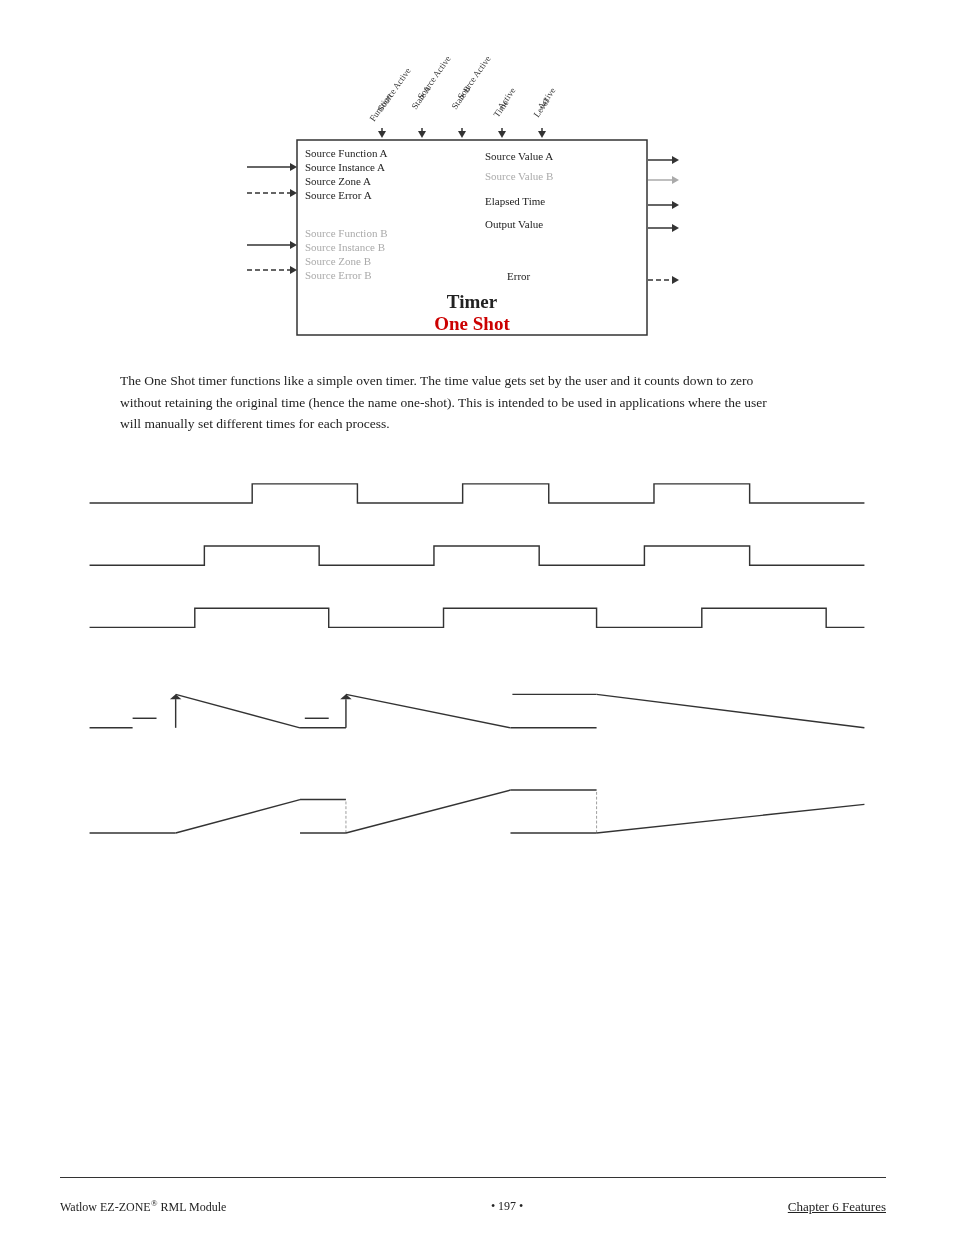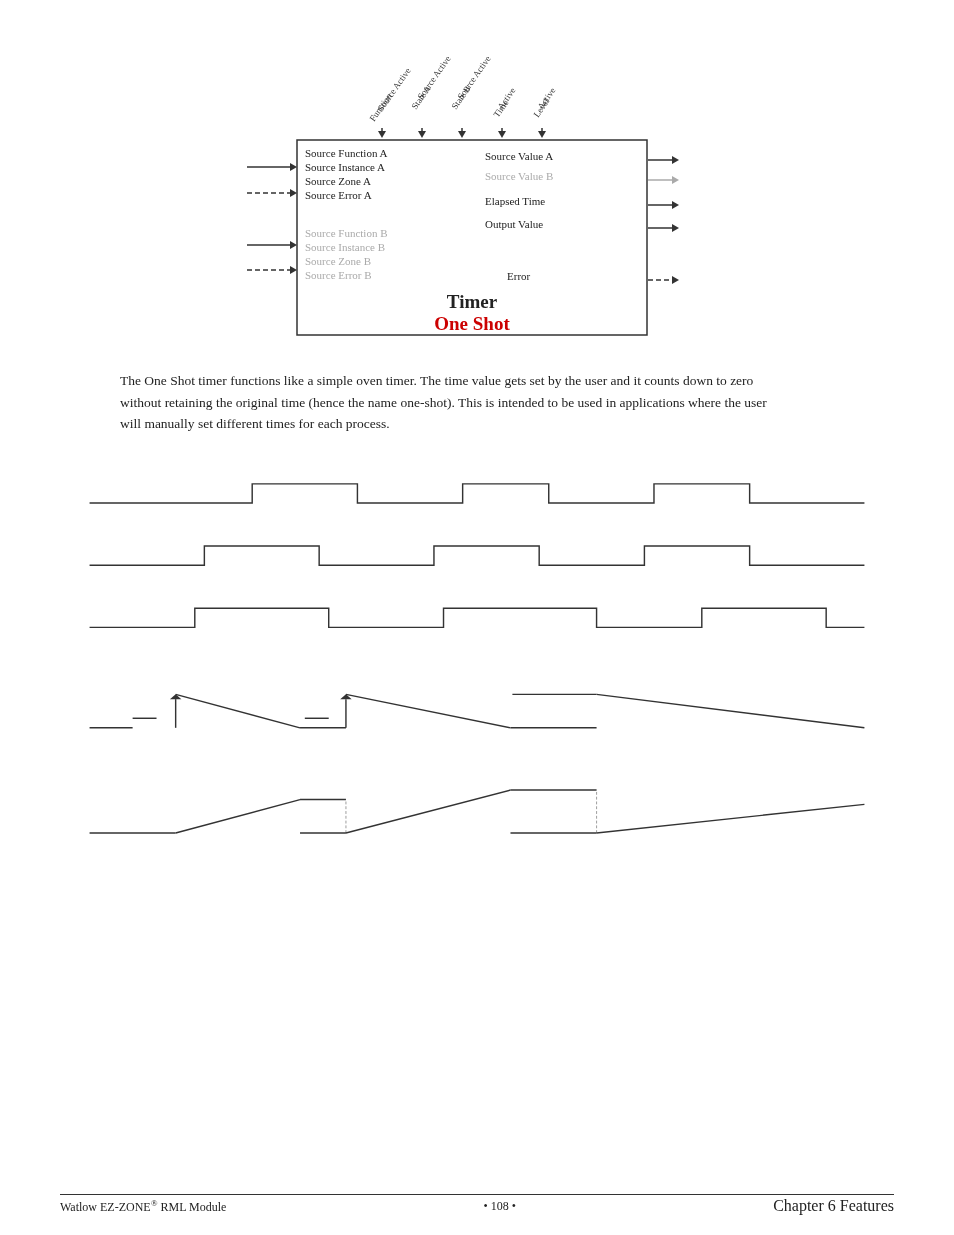--- a/index.html
+++ b/index.html
@@ -52,32 +52,32 @@
     .waveform-svg {
       width: 100%;
       height: 100%;
     }
 
     
     .footer {
       position: absolute;
       bottom: 20px;
       left: 60px;
-      right: 60px;
+      right: 68px;
       border-top: 1px solid #333;
-      padding-top: 2px;
+      padding-top: 20px;
       display: flex;
       justify-content: space-between;
       align-items: center;
       font-size: 12px;
     }
 
     .footer-left { font-size: 12px; }
     .footer-center { font-size: 12px; }
-    .footer-right { font-size: 16px; }
+    .footer-right { font-size: 13px; text-decoration: underline; }
 
     sup { font-size: 9px; }
   </style>
 </head>
 <body>
 
 <div class="page">
 
   <div class="diagram-area">
     <div class="diagram-wrapper">
@@ -229,17 +229,17 @@
       <line x1="230" y1="375" x2="278" y2="375" stroke="#333" stroke-width="1.5"></line>
       <line x1="450" y1="375" x2="540" y2="375" stroke="#333" stroke-width="1.5"></line>
 
     </svg>
   </div>
 
   <div class="footer">
     <div class="footer-left">
       <span>Watlow EZ-ZONE<sup>®</sup> RML Module</span>
     </div>
-    <div class="footer-center">• 108 •</div>
+    <div class="footer-center">• 197 •</div>
     <div class="footer-right">Chapter 6 Features</div>
   </div>
 
 </div>
 
 </body></html>

